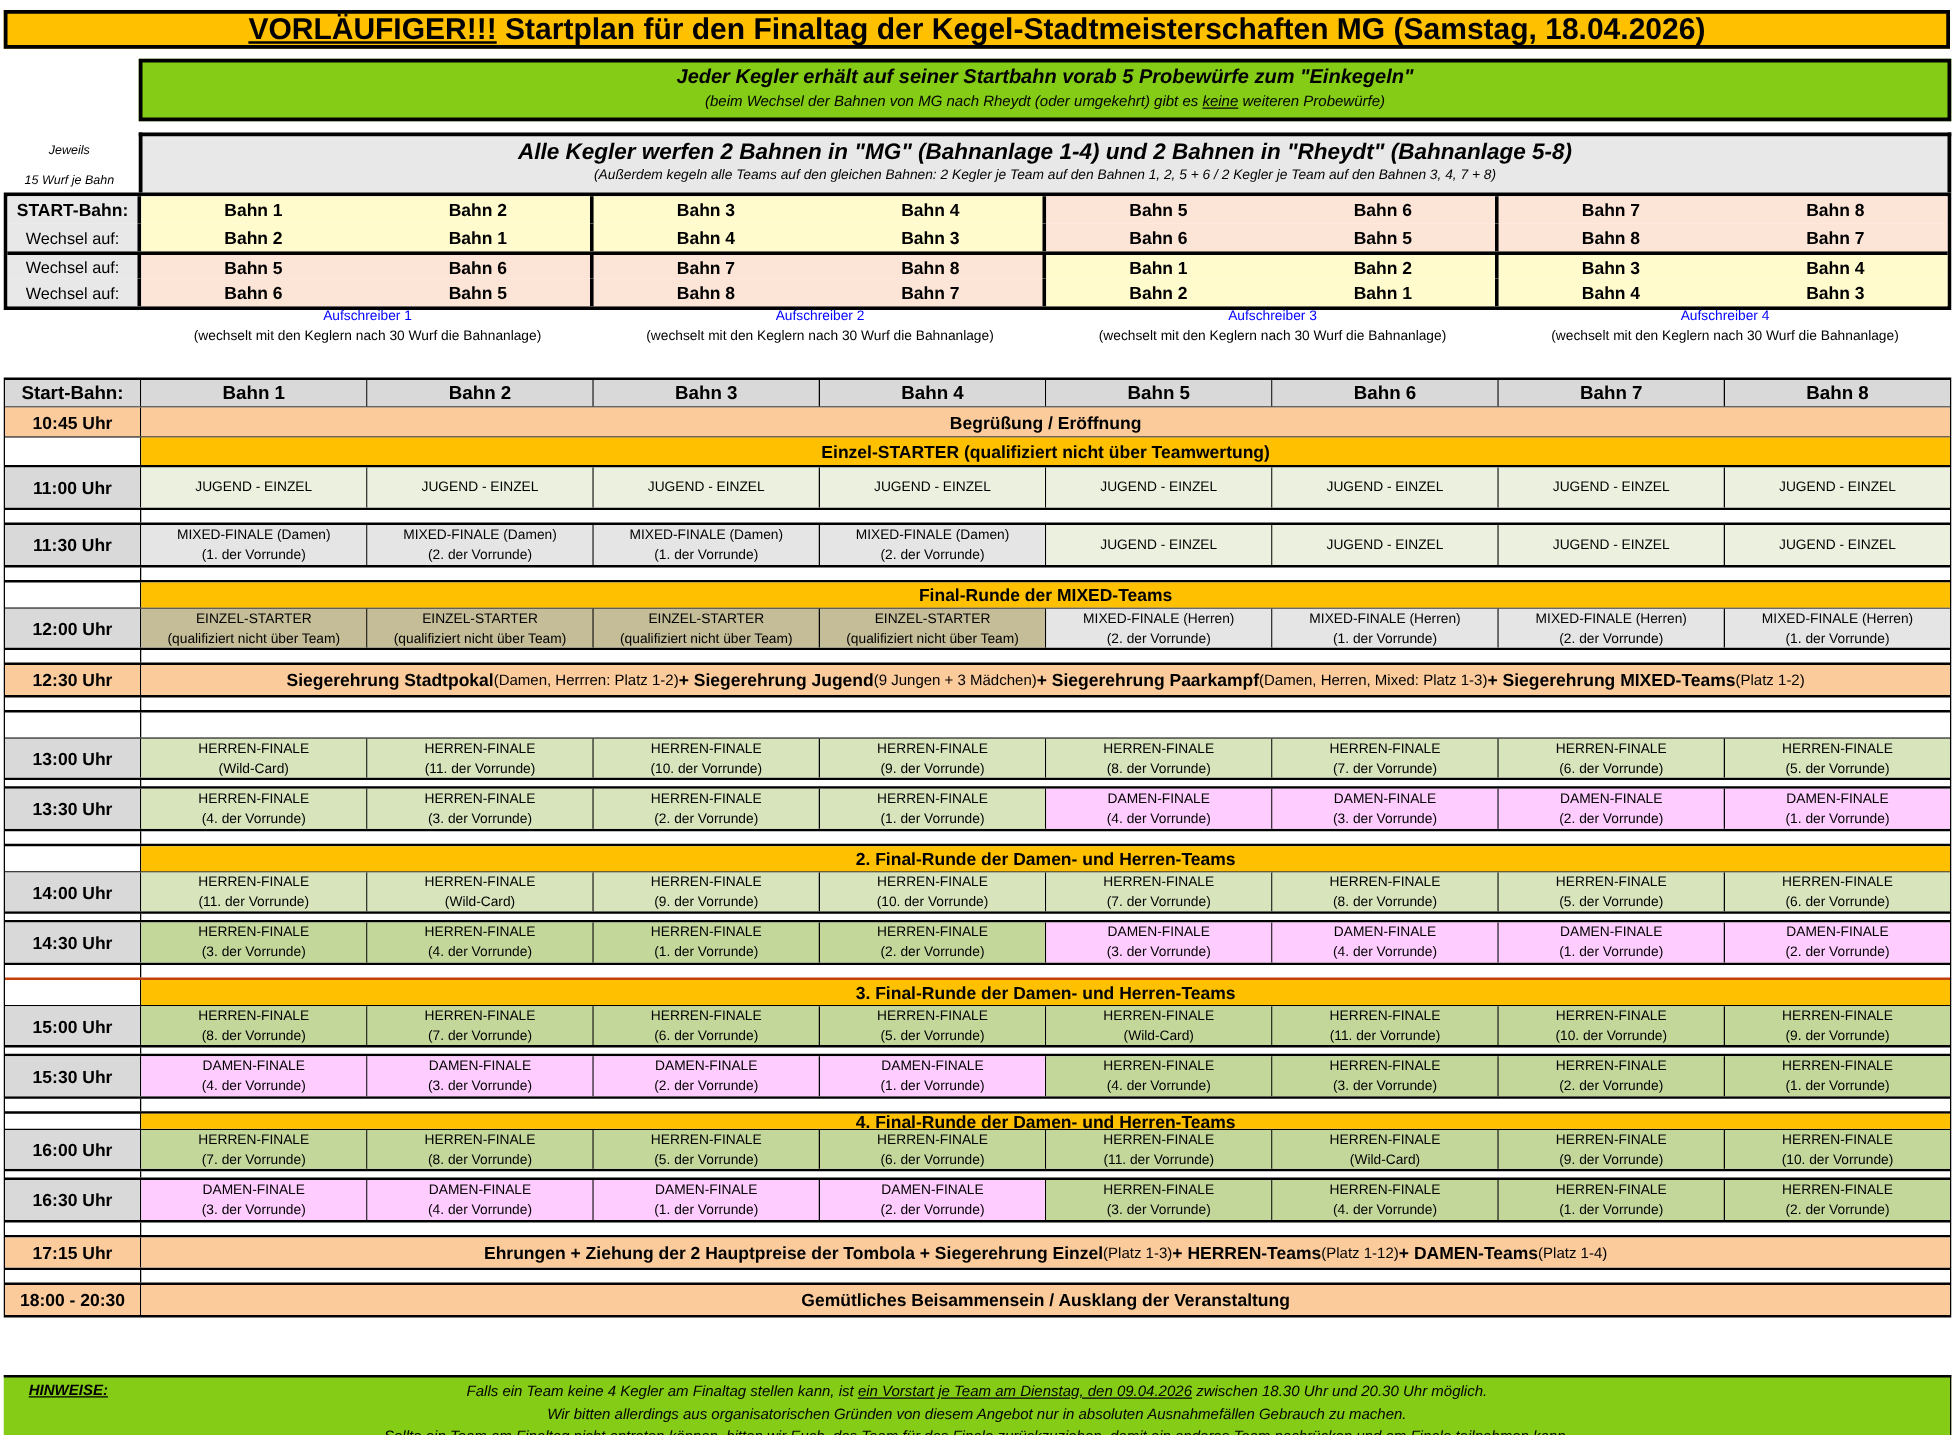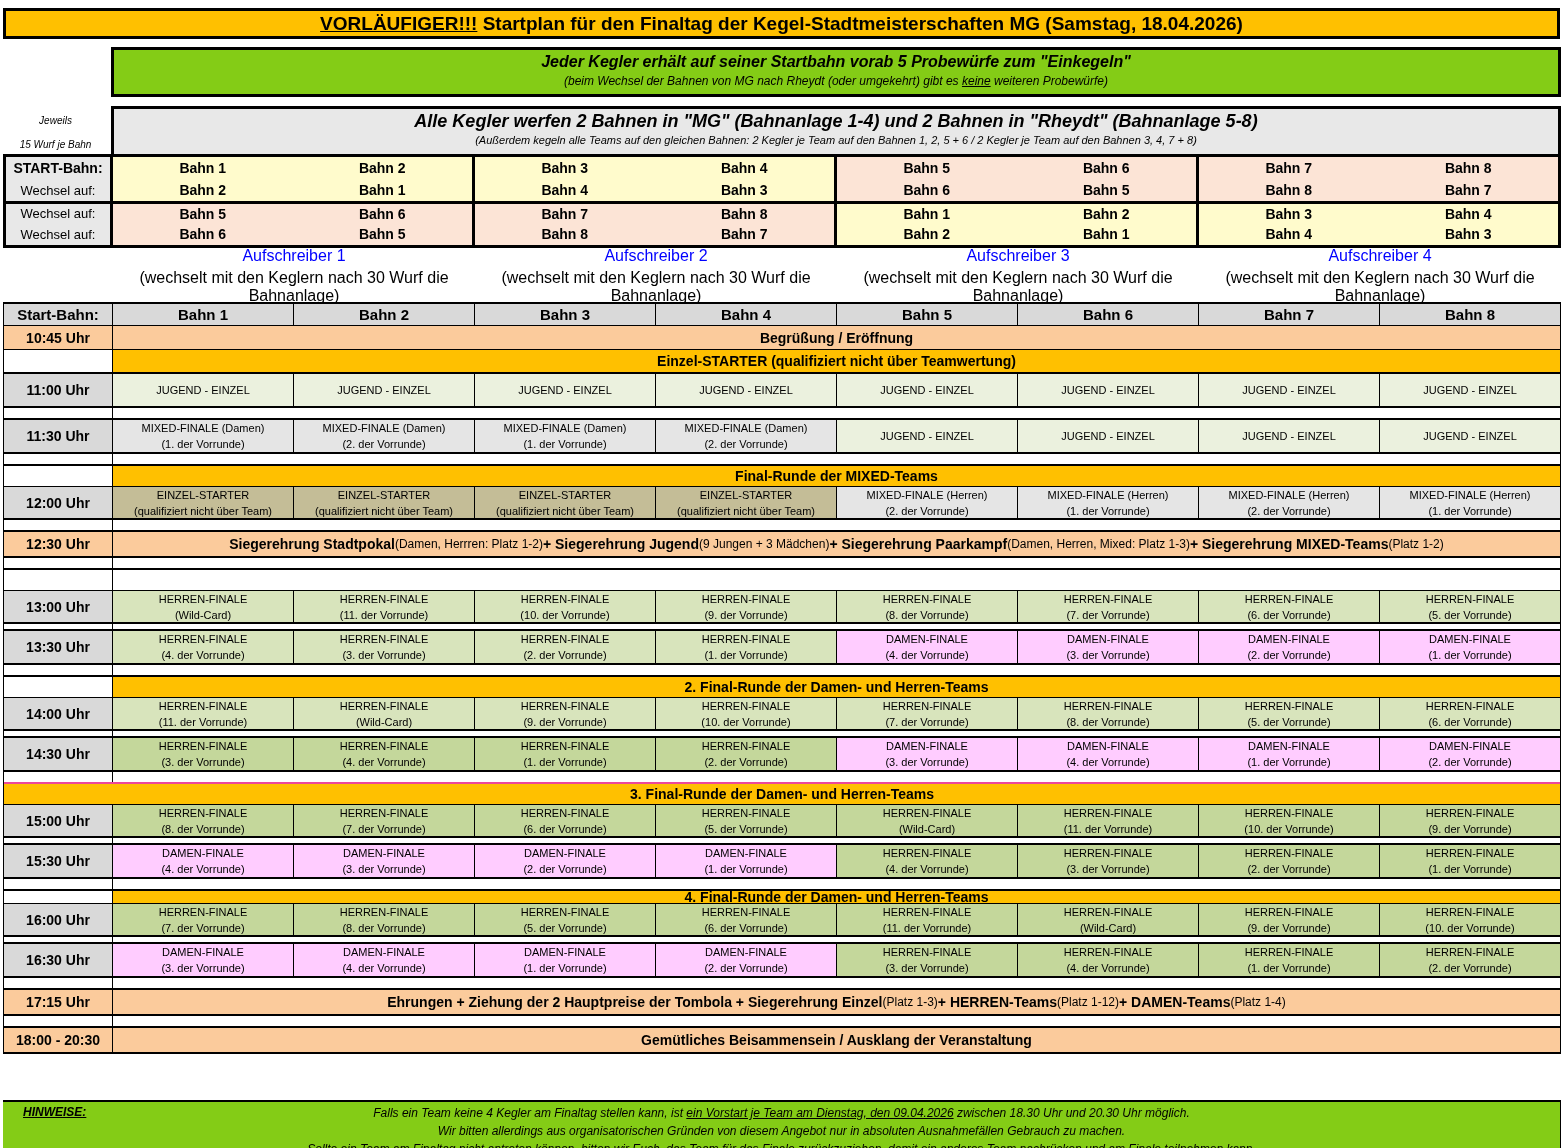--- a/index.html
+++ b/index.html
@@ -1,37 +1,37 @@
 <!DOCTYPE html>
 <html><head>
 <meta charset="utf-8">
 <style>
   * { box-sizing: border-box; margin: 0; padding: 0; }
   body { width: 1567px; height: 1148px; background: #ffffff; font-family: "Liberation Sans", sans-serif; color: #000; position: relative; overflow: hidden; }
   .abs { position: absolute; }
-  .title-bar { left: 3px; top: 8px; width: 1557px; height: 31px; background: #ffc000; border: 3px solid #000; font-weight: bold; font-size: 19px; display: flex; align-items: center; justify-content: center; }
+  .title-bar { left: 3px; top: 8px; width: 1557px; height: 31px; background: #ffc000; border: 3px solid #000; font-weight: bold; font-size: 24px; display: flex; align-items: center; justify-content: center; }
   .title-bar u { text-decoration: underline; }
   .yellow-box { left: 111px; top: 47px; width: 1450px; height: 50px; background: #84cc16; border: 3px solid #000; text-align: center; font-style: italic; }
   .yellow-box .l1 { font-size: 16px; font-weight: bold; margin-top: 3px; }
   .yellow-box .l2 { font-size: 12px; margin-top: 3px; }
   .gray-box { left: 111px; top: 106px; width: 1450px; height: 48px; background: #e8e8e8; border: 3px solid #000; border-bottom: none; text-align: center; font-style: italic; }
   .gray-box .l1 { font-size: 18px; font-weight: bold; margin-top: 2px; }
   .gray-box .l2 { font-size: 11px; margin-top: 2px; }
   .side-note { left: 0; width: 111px; text-align: center; font-style: italic; font-size: 10px; }
   .lane-block { left: 3px; top: 154px; width: 1558px; border: 3px solid #000; }
   .lane-row { display: flex; height: 22px; }
   .lane-row.sep { border-top: 3px solid #000; }
   .lane-label { width: 107px; background: #e8e8e8; font-size: 13px; display: flex; align-items: center; justify-content: center; border-right: 3px solid #000; }
   .lane-label.strong { font-weight: bold; font-size: 14px; }
   .lane-group { flex: 1; display: flex; border-right: 3px solid #000; }
   .lane-group:last-child { border-right: none; }
   .lane-cell { flex: 1; display: flex; align-items: center; justify-content: center; font-weight: bold; font-size: 14px; }
   .c-mg { background: #fffbcc; }
   .c-rh { background: #fce4d6; }
-  .aufschreiber { top: 247px; width: 362px; text-align: center; font-size: 16px; }
+  .aufschreiber { top: 247px; width: 362px; text-align: center; font-size: 11px; }
   .aufschreiber .name { color: #0000ff; }
   .aufschreiber .desc { margin-top: 4px; }
   .sched { left: 3px; top: 302px; width: 1558px; border-left: 1px solid #000; border-right: 1px solid #000; }
   .srow { display: flex; }
   .tcell { width: 109px; flex: none; display: flex; align-items: center; justify-content: center; font-weight: bold; font-size: 14px; border-right: 1px solid #000; }
   .tcell.gray { background: #d9d9d9; }
   .tcell.peach { background: #f8cbad; background: #fbcb9c; }
   .lanes { flex: 1; display: flex; }
   .lcell { flex: 1; display: flex; flex-direction: column; align-items: center; justify-content: center; font-size: 11px; border-right: 1px solid #000; text-align: center; line-height: 16px; }
   .lcell:last-child { border-right: none; }
@@ -491,21 +491,21 @@
         <div class="lcell c-damen">
           <div>DAMEN-FINALE</div>
           <div>(2. der Vorrunde)</div>
         </div>
       </div>
   </div>
   <div class="srow spacer">
       <div class="tcell"></div>
     </div>
 
-  <div class="srow" style="height:22px;border-top:2px solid #ec4899;flex-direction:column;">
+  <div class="srow" style="height:22px;border-top:2px solid #c2410c;">
     <div class="tcell"></div>
     <div class="span-cell orange">3. Final-Runde der Damen- und Herren-Teams</div>
   </div>
   <div class="srow" style="height:34px;border-top:1px solid #000;border-bottom:2px solid #000;">
     <div class="tcell gray">15:00 Uhr</div>
     <div class="lanes" id="r1500">
         <div class="lcell c-herren2">
           <div>HERREN-FINALE</div>
           <div>(8. der Vorrunde)</div>
         </div>

